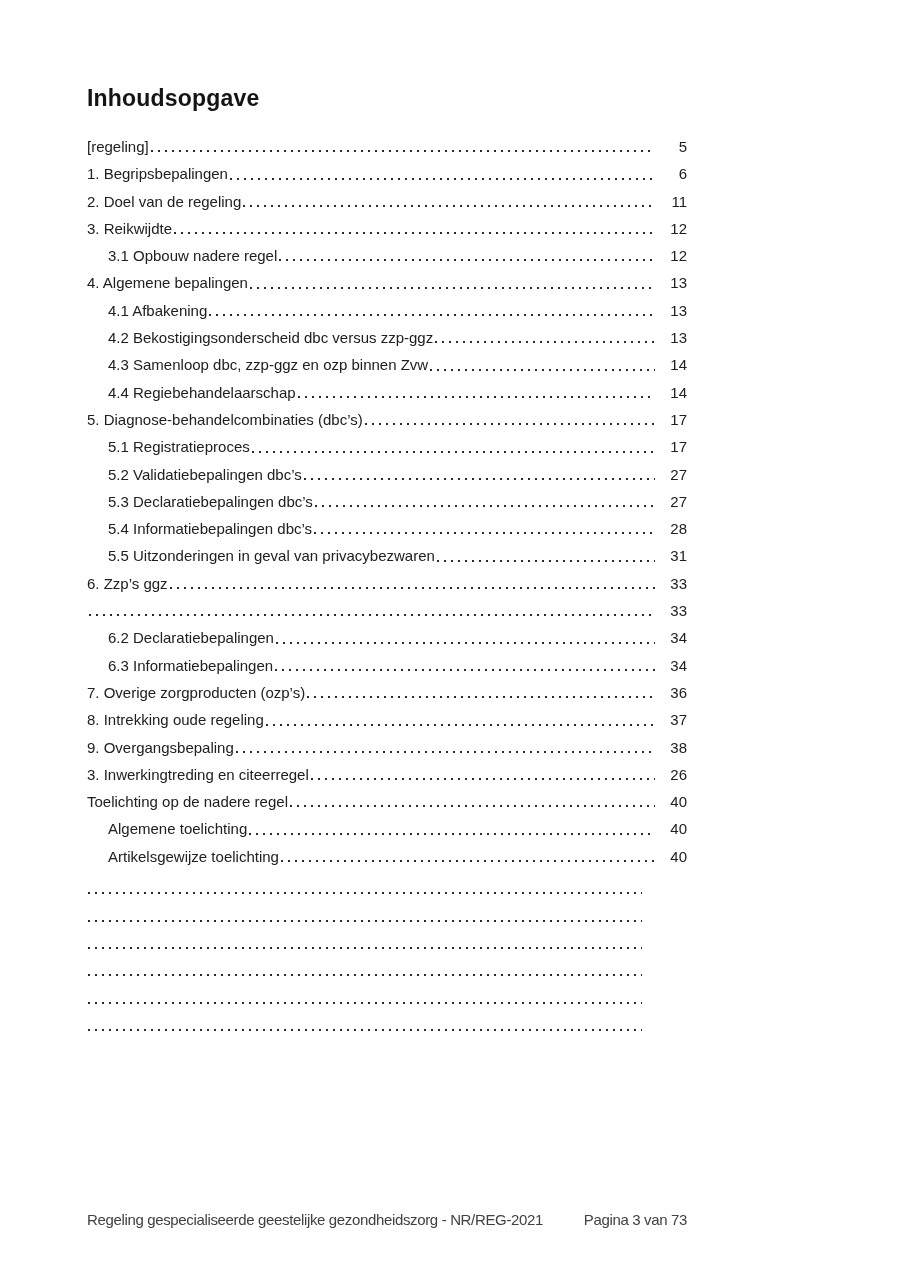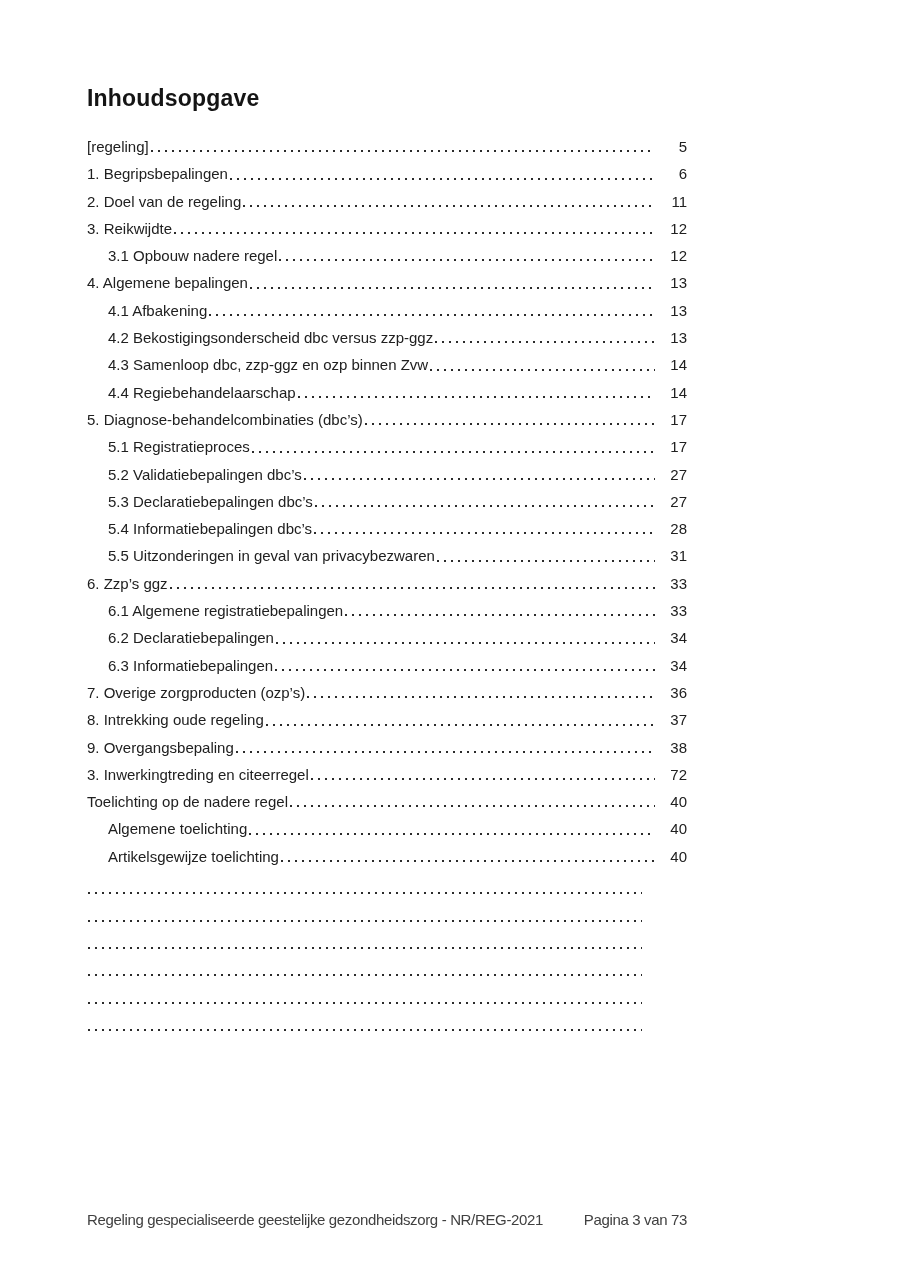--- a/index.html
+++ b/index.html
@@ -205,21 +205,20 @@
     <span class="toc-page">31</span>
   </div>
 
   <div class="toc-row">
     <span class="toc-label">6. Zzp’s ggz</span>
     <span class="toc-dots"></span>
     <span class="toc-page">33</span>
   </div>
 
   <div class="toc-row indent">
-    <span class="toc-label">6.1 Algemene registratiebepalingen</span>
     <span class="toc-dots"></span>
     <span class="toc-page">33</span>
   </div>
 
   <div class="toc-row indent">
     <span class="toc-label">6.2 Declaratiebepalingen</span>
     <span class="toc-dots"></span>
     <span class="toc-page">34</span>
   </div>
 
@@ -243,21 +242,21 @@
 
   <div class="toc-row">
     <span class="toc-label">9. Overgangsbepaling</span>
     <span class="toc-dots"></span>
     <span class="toc-page">38</span>
   </div>
 
   <div class="toc-row">
     <span class="toc-label">3. Inwerkingtreding en citeerregel</span>
     <span class="toc-dots"></span>
-    <span class="toc-page">72</span>
+    <span class="toc-page">26</span>
   </div>
 
   <div class="toc-row">
     <span class="toc-label">Toelichting op de nadere regel</span>
     <span class="toc-dots"></span>
     <span class="toc-page">40</span>
   </div>
 
   <div class="toc-row indent">
     <span class="toc-label">Algemene toelichting</span>

